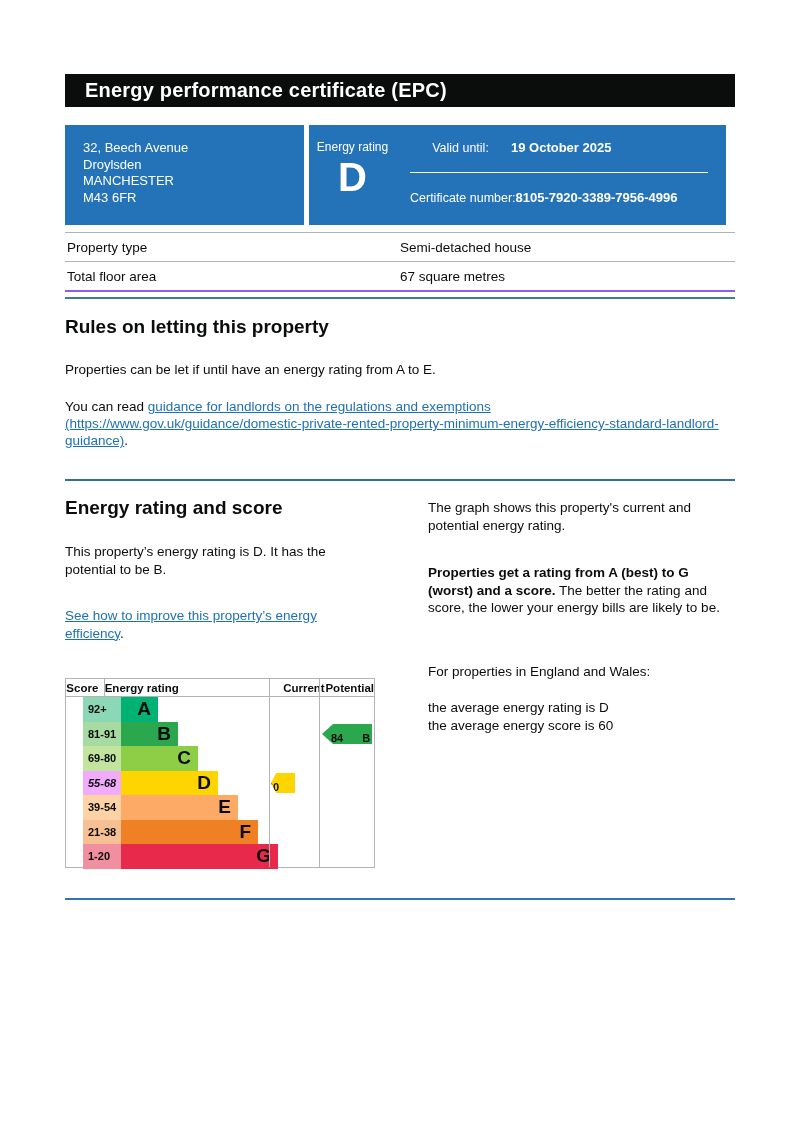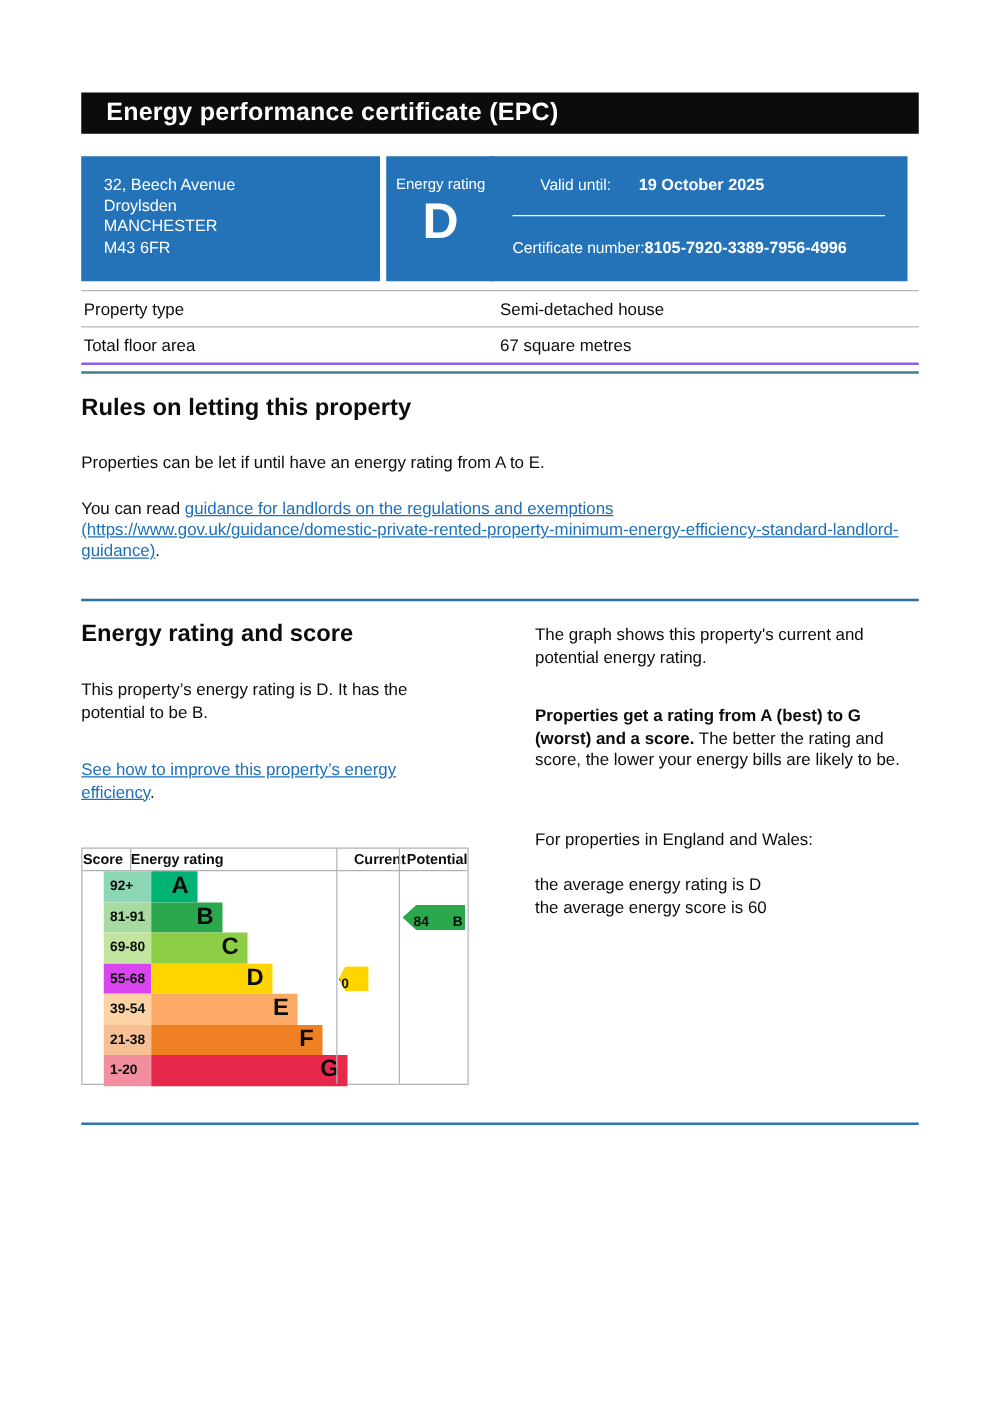--- a/index.html
+++ b/index.html
@@ -163,21 +163,21 @@
         </div>
         <div class="epc-row">
           <div class="epc-score-cell" style="background: rgb(168, 219, 162);">81-91</div>
           <div class="epc-bar" style="width: 57px; background: rgb(43, 168, 78);">B</div>
         </div>
         <div class="epc-row">
           <div class="epc-score-cell" style="background: rgb(195, 228, 158);">69-80</div>
           <div class="epc-bar" style="width: 77px; background: rgb(141, 206, 70);">C</div>
         </div>
         <div class="epc-row">
-          <div class="epc-score-cell" style="background: #d946ef;">55-68</div>
+          <div class="epc-score-cell" style="background: #f0abfc; font-style: italic;">55-68</div>
           <div class="epc-bar" style="width: 97px; background: rgb(255, 213, 0);">D</div>
         </div>
         <div class="epc-row">
           <div class="epc-score-cell" style="background: rgb(253, 211, 165);">39-54</div>
           <div class="epc-bar" style="width: 117px; background: rgb(252, 170, 101);">E</div>
         </div>
         <div class="epc-row">
           <div class="epc-score-cell" style="background: rgb(247, 191, 148);">21-38</div>
           <div class="epc-bar" style="width: 137px; background: rgb(239, 128, 35);">F</div>
         </div>

